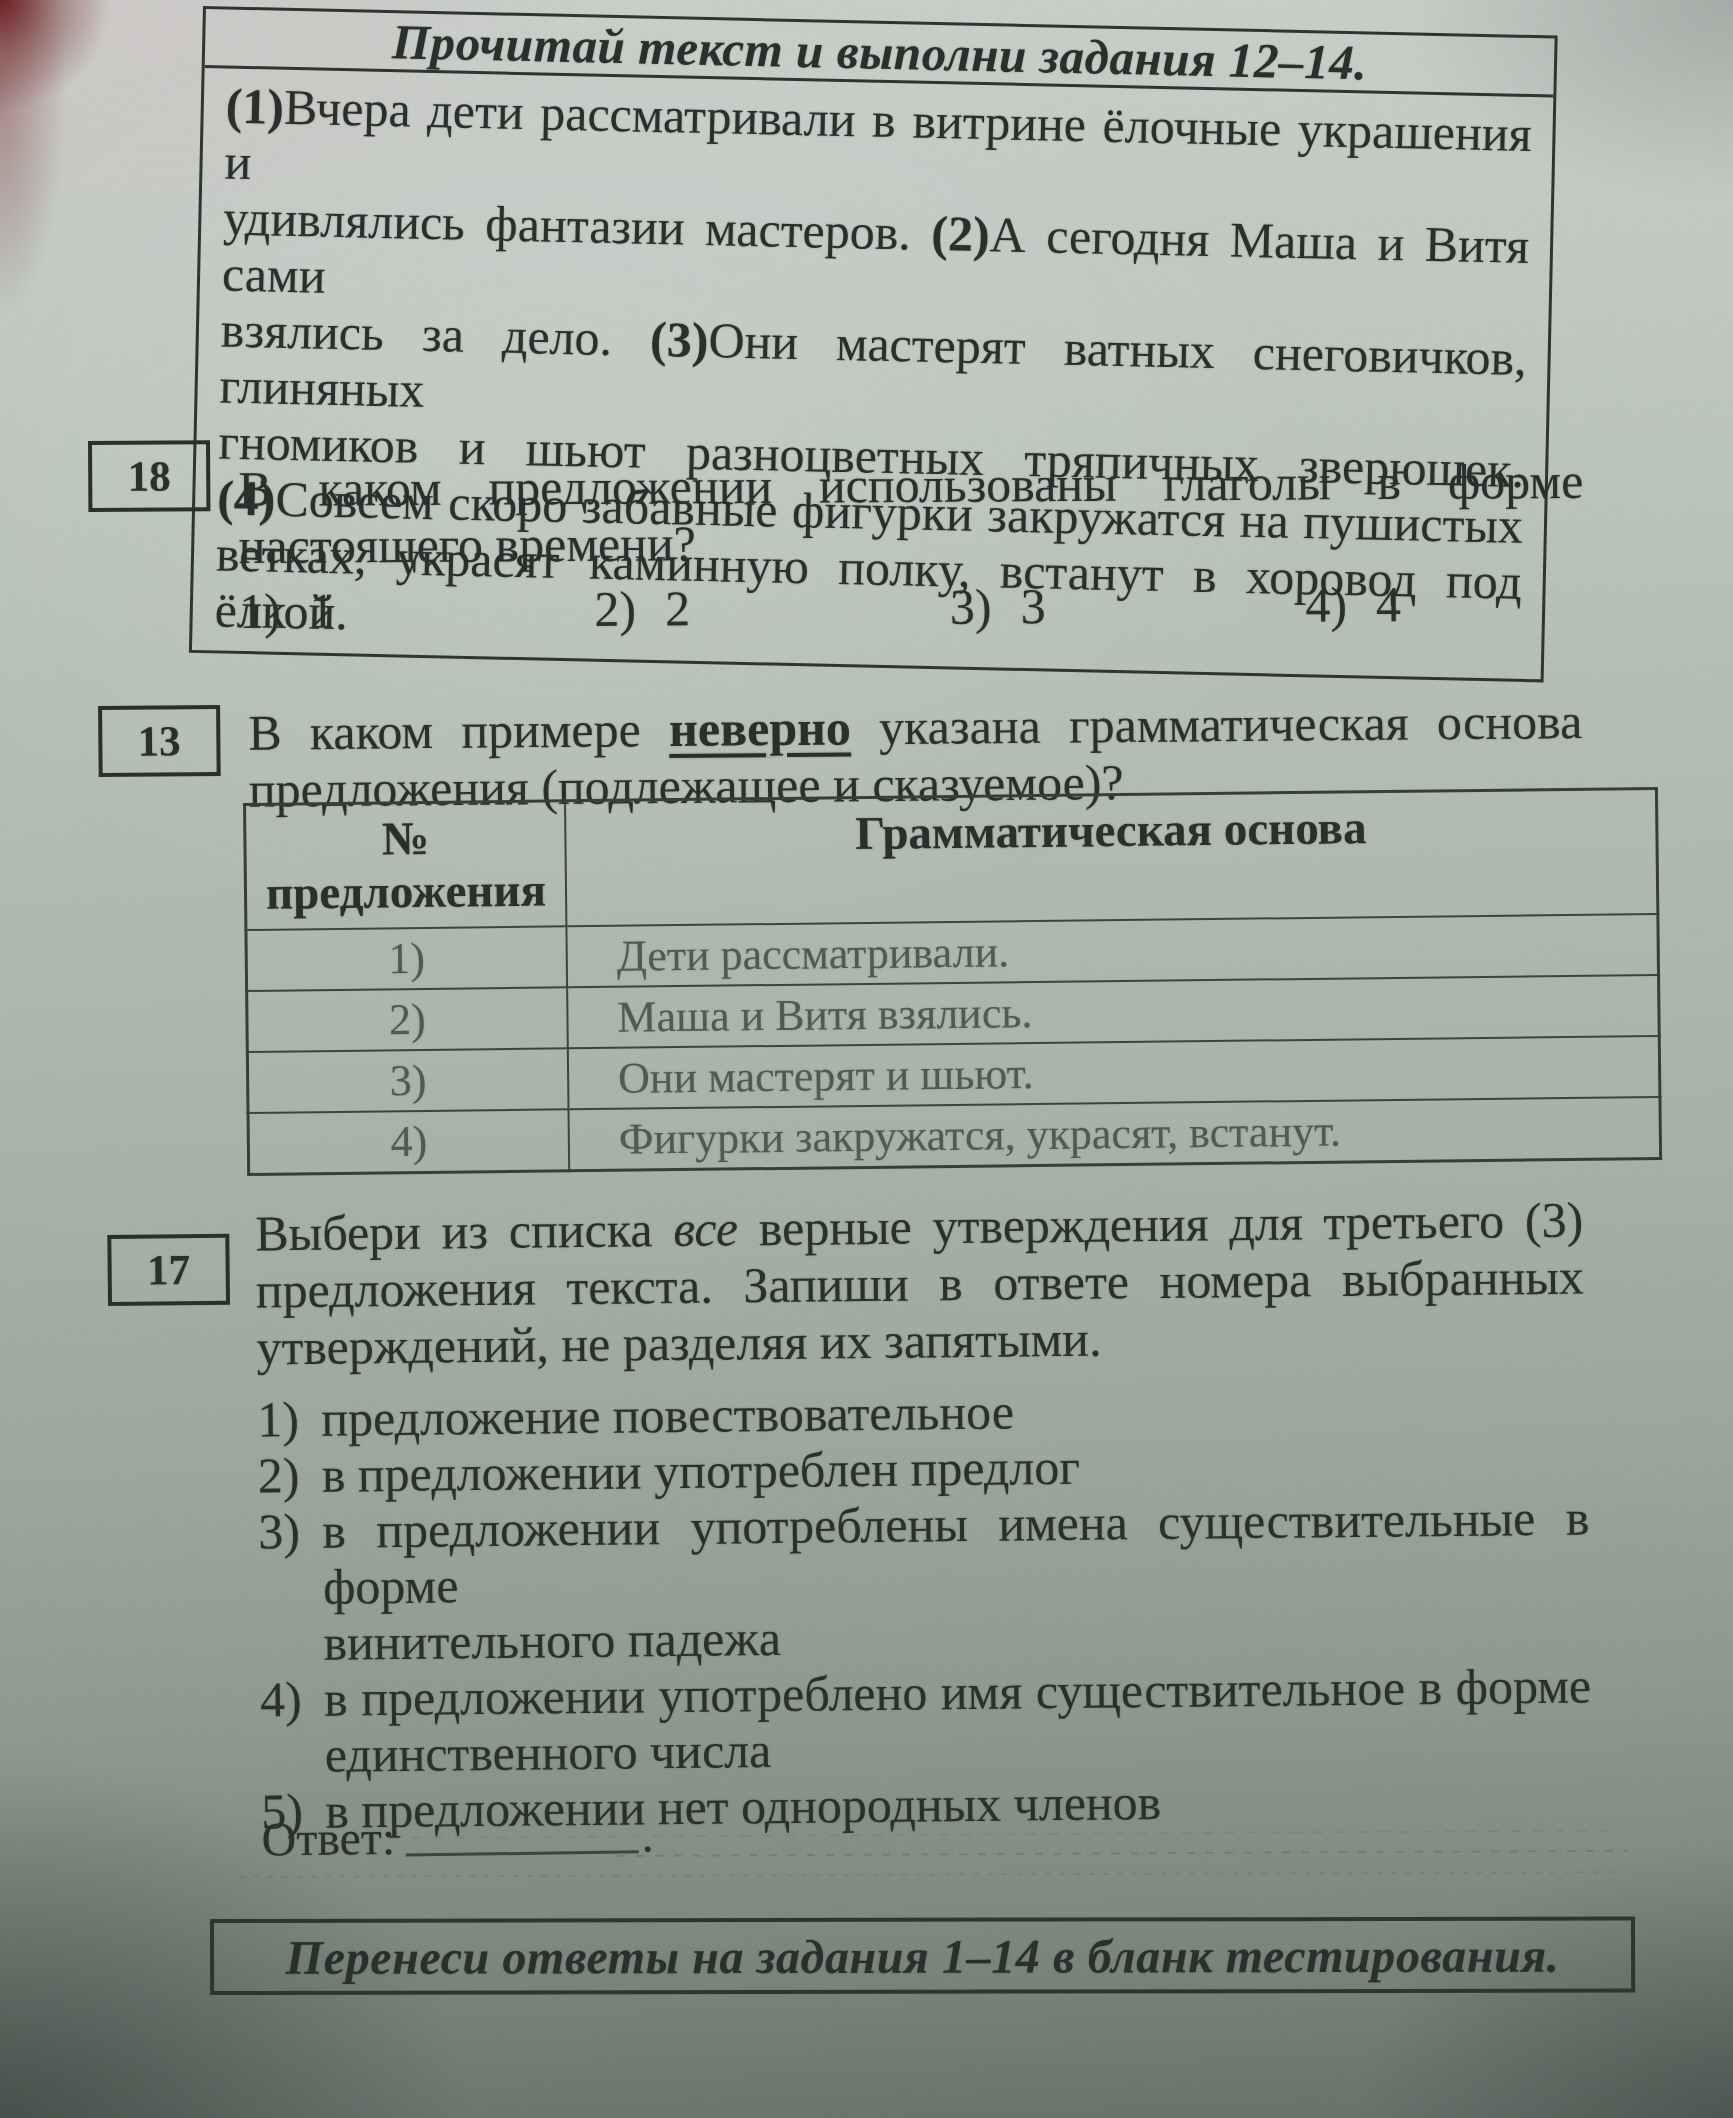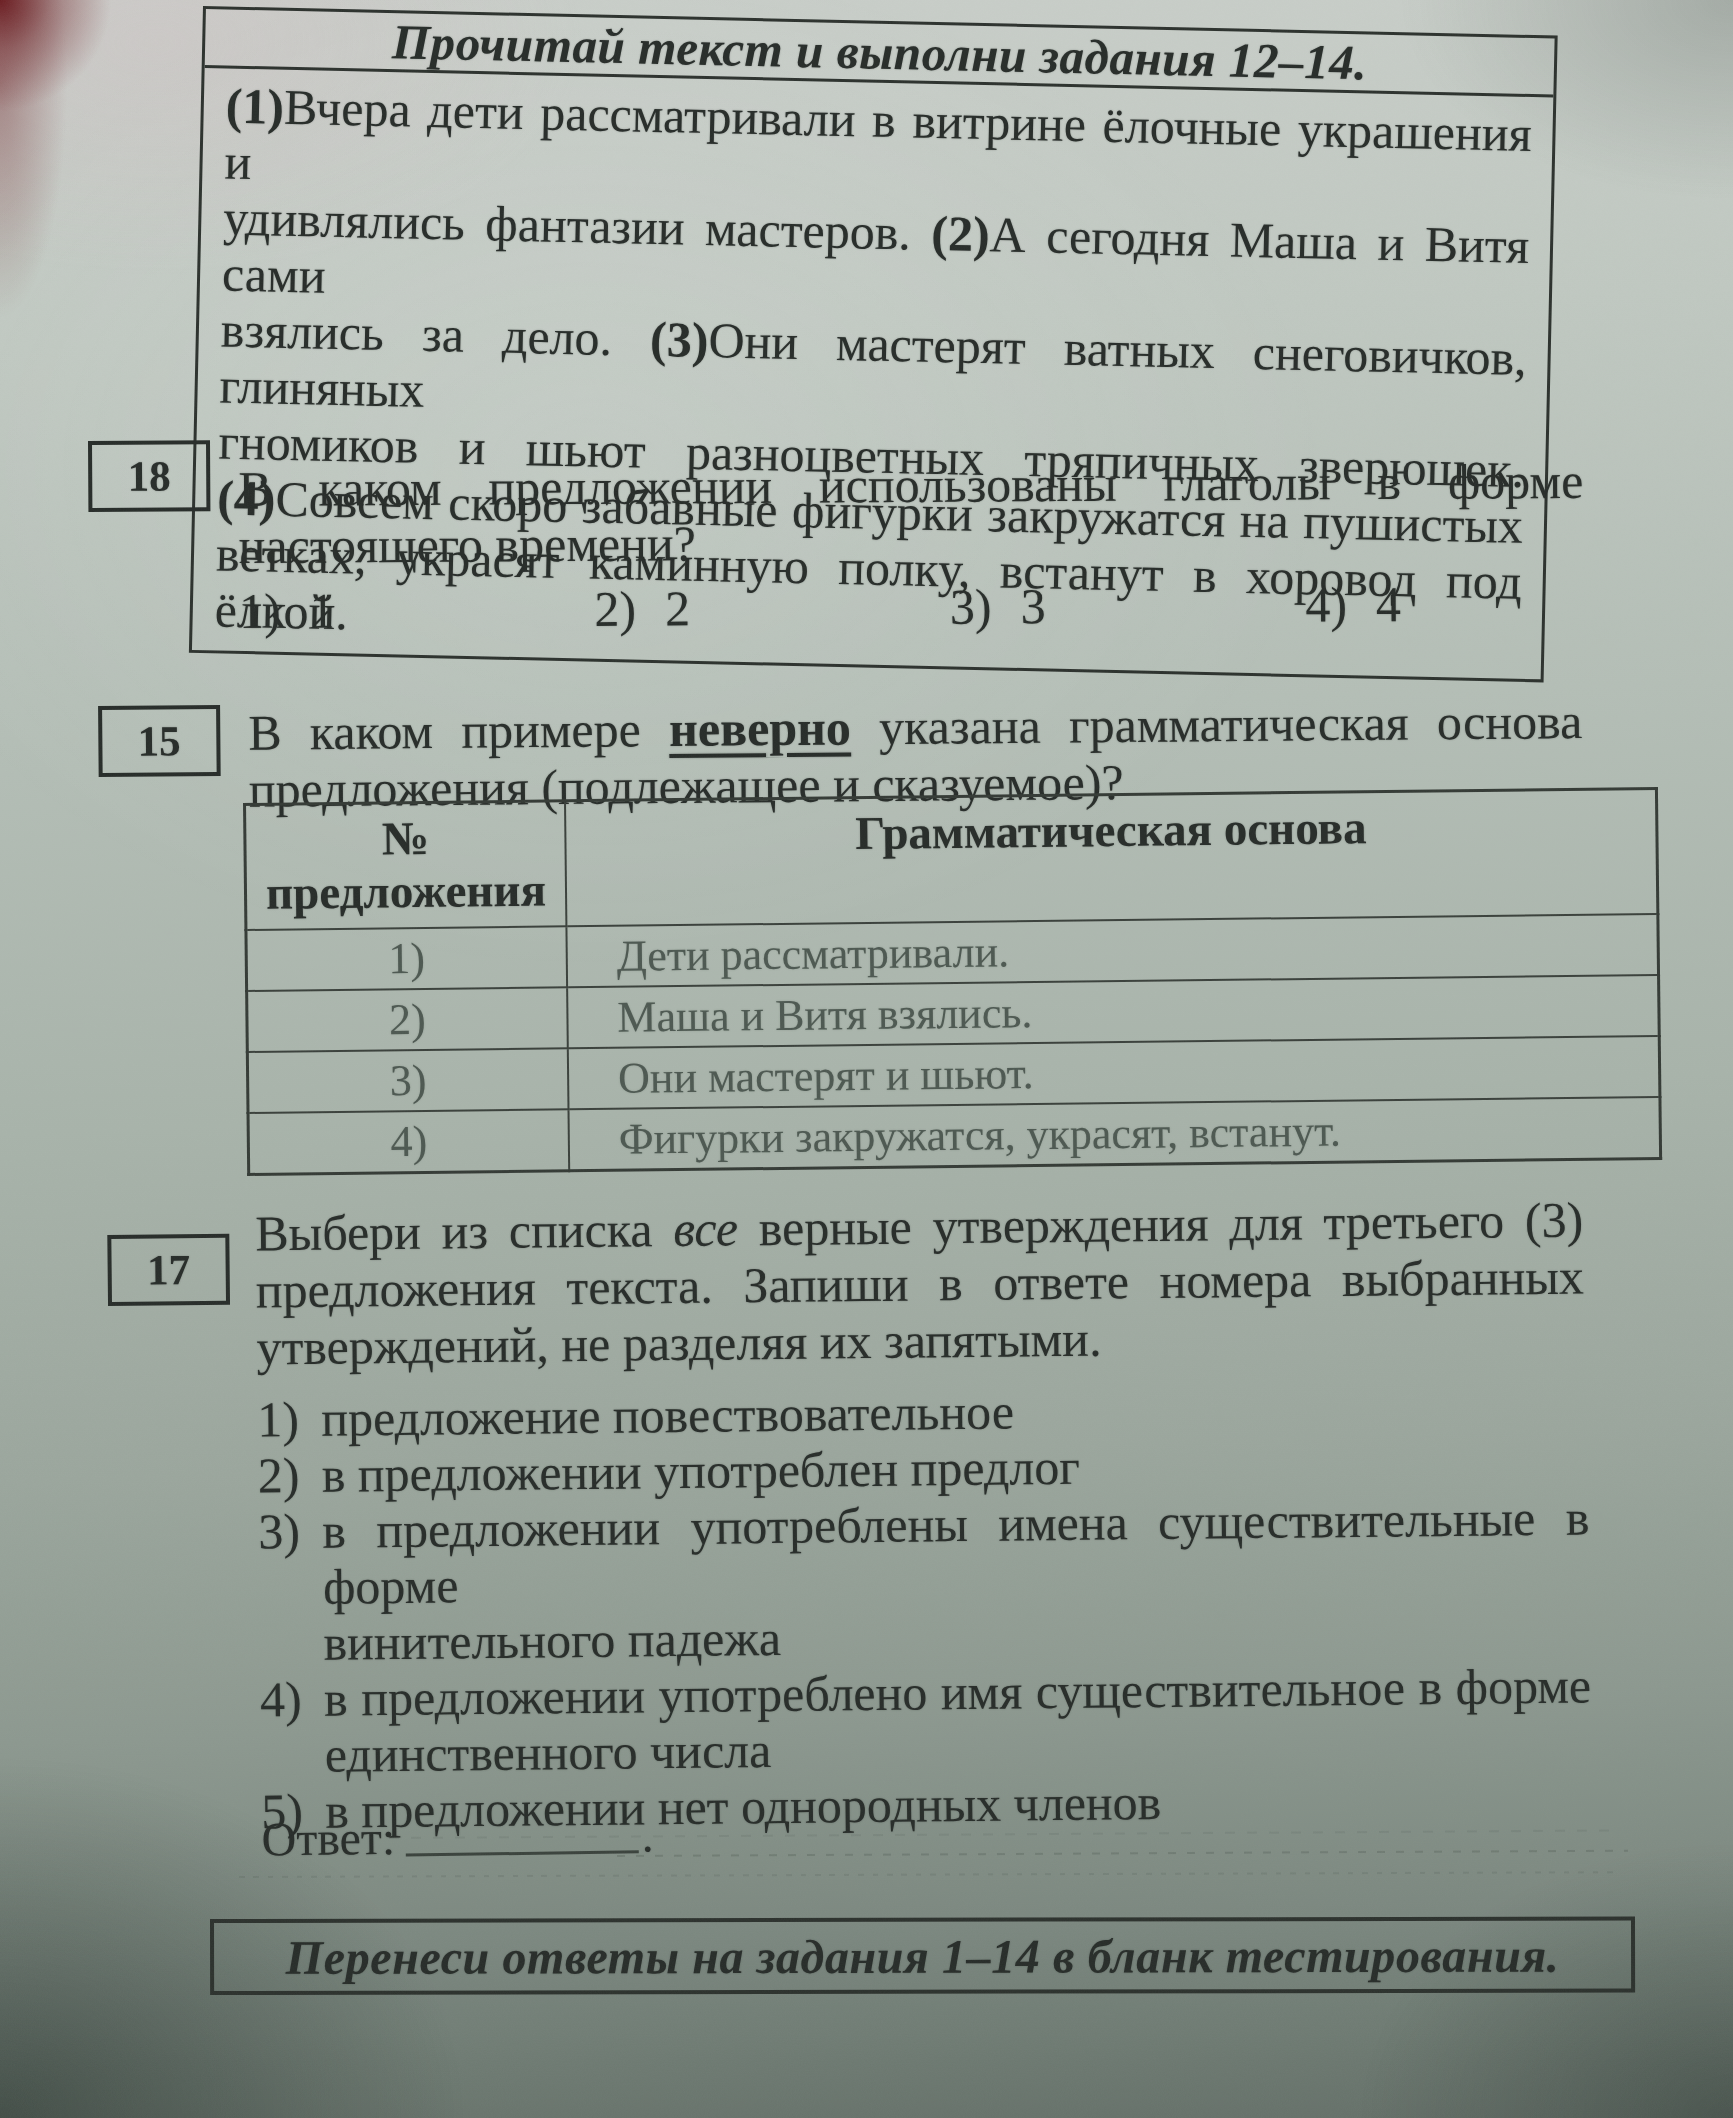--- a/index.html
+++ b/index.html
@@ -108,21 +108,21 @@
     <div class="opts">
       <span class="opt"><span class="lab">1)</span><span>1</span></span>
       <span class="opt"><span class="lab">2)</span><span>2</span></span>
       <span class="opt"><span class="lab">3)</span><span>3</span></span>
       <span class="opt"><span class="lab">4)</span><span>4</span></span>
     </div>
   </div>
 
   <div class="sec s13 ink">
     <div class="numbox">
-        <span>15</span>
+        <span>13</span>
       </div>
     <div class="stem">
       <div class="jline"><span>В каком примере </span><span class="emph">неверно</span><span> указана грамматическая основа</span></div>
       <div>предложения (подлежащее и сказуемое)?</div>
     </div>
   </div>
 
   <table class="gtable ink">
     <thead>
       <tr>

